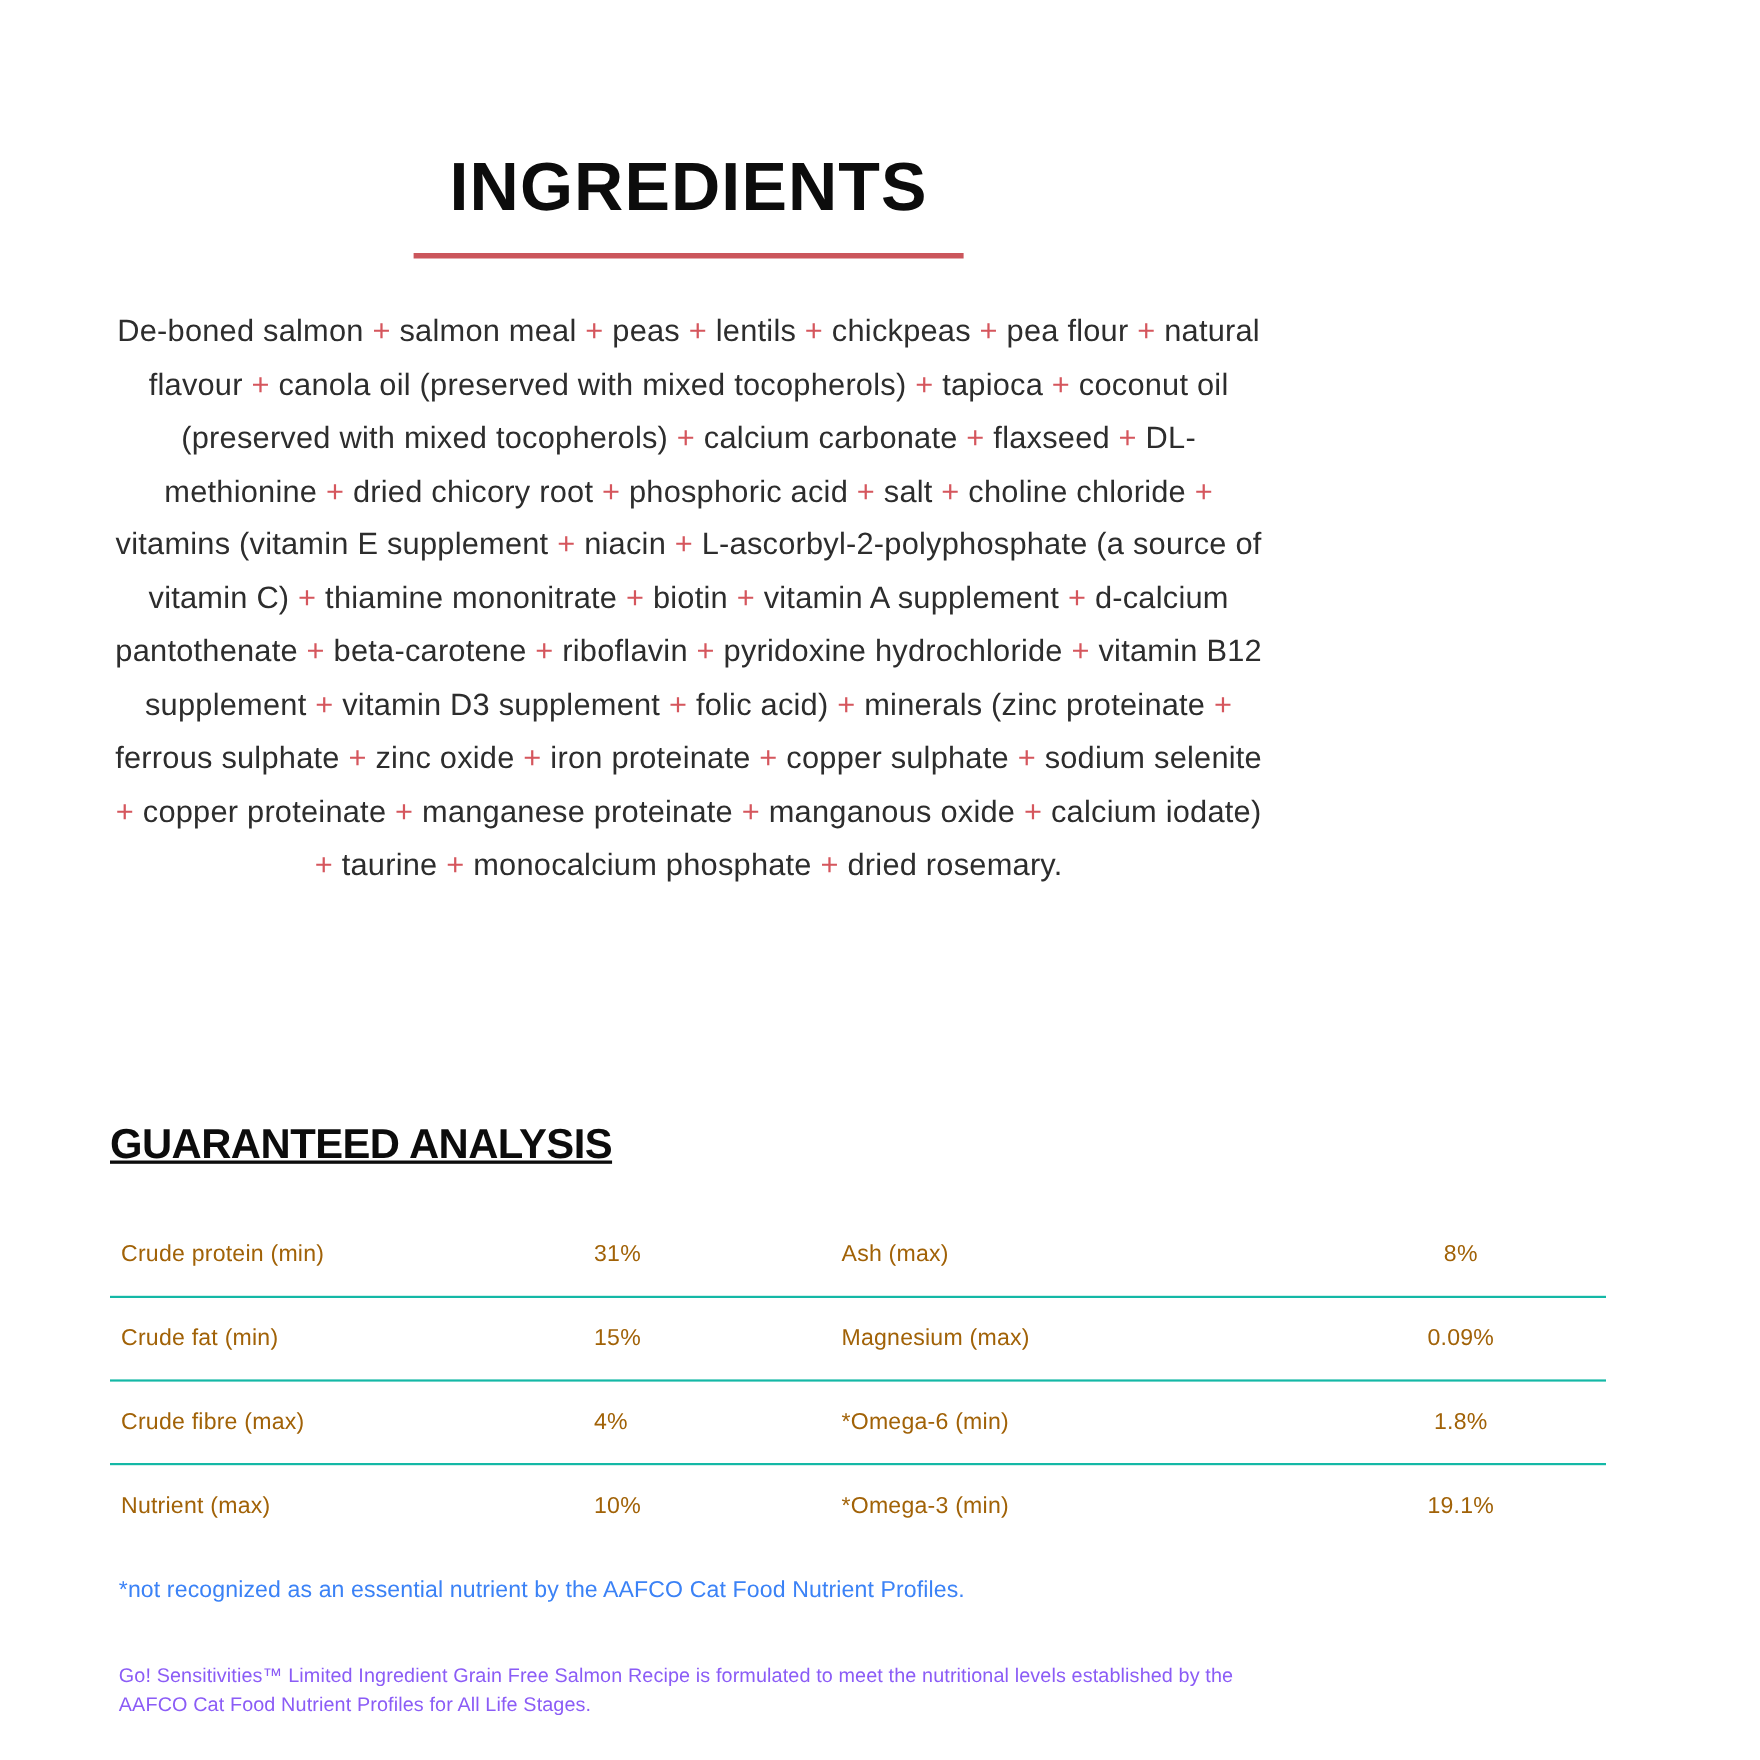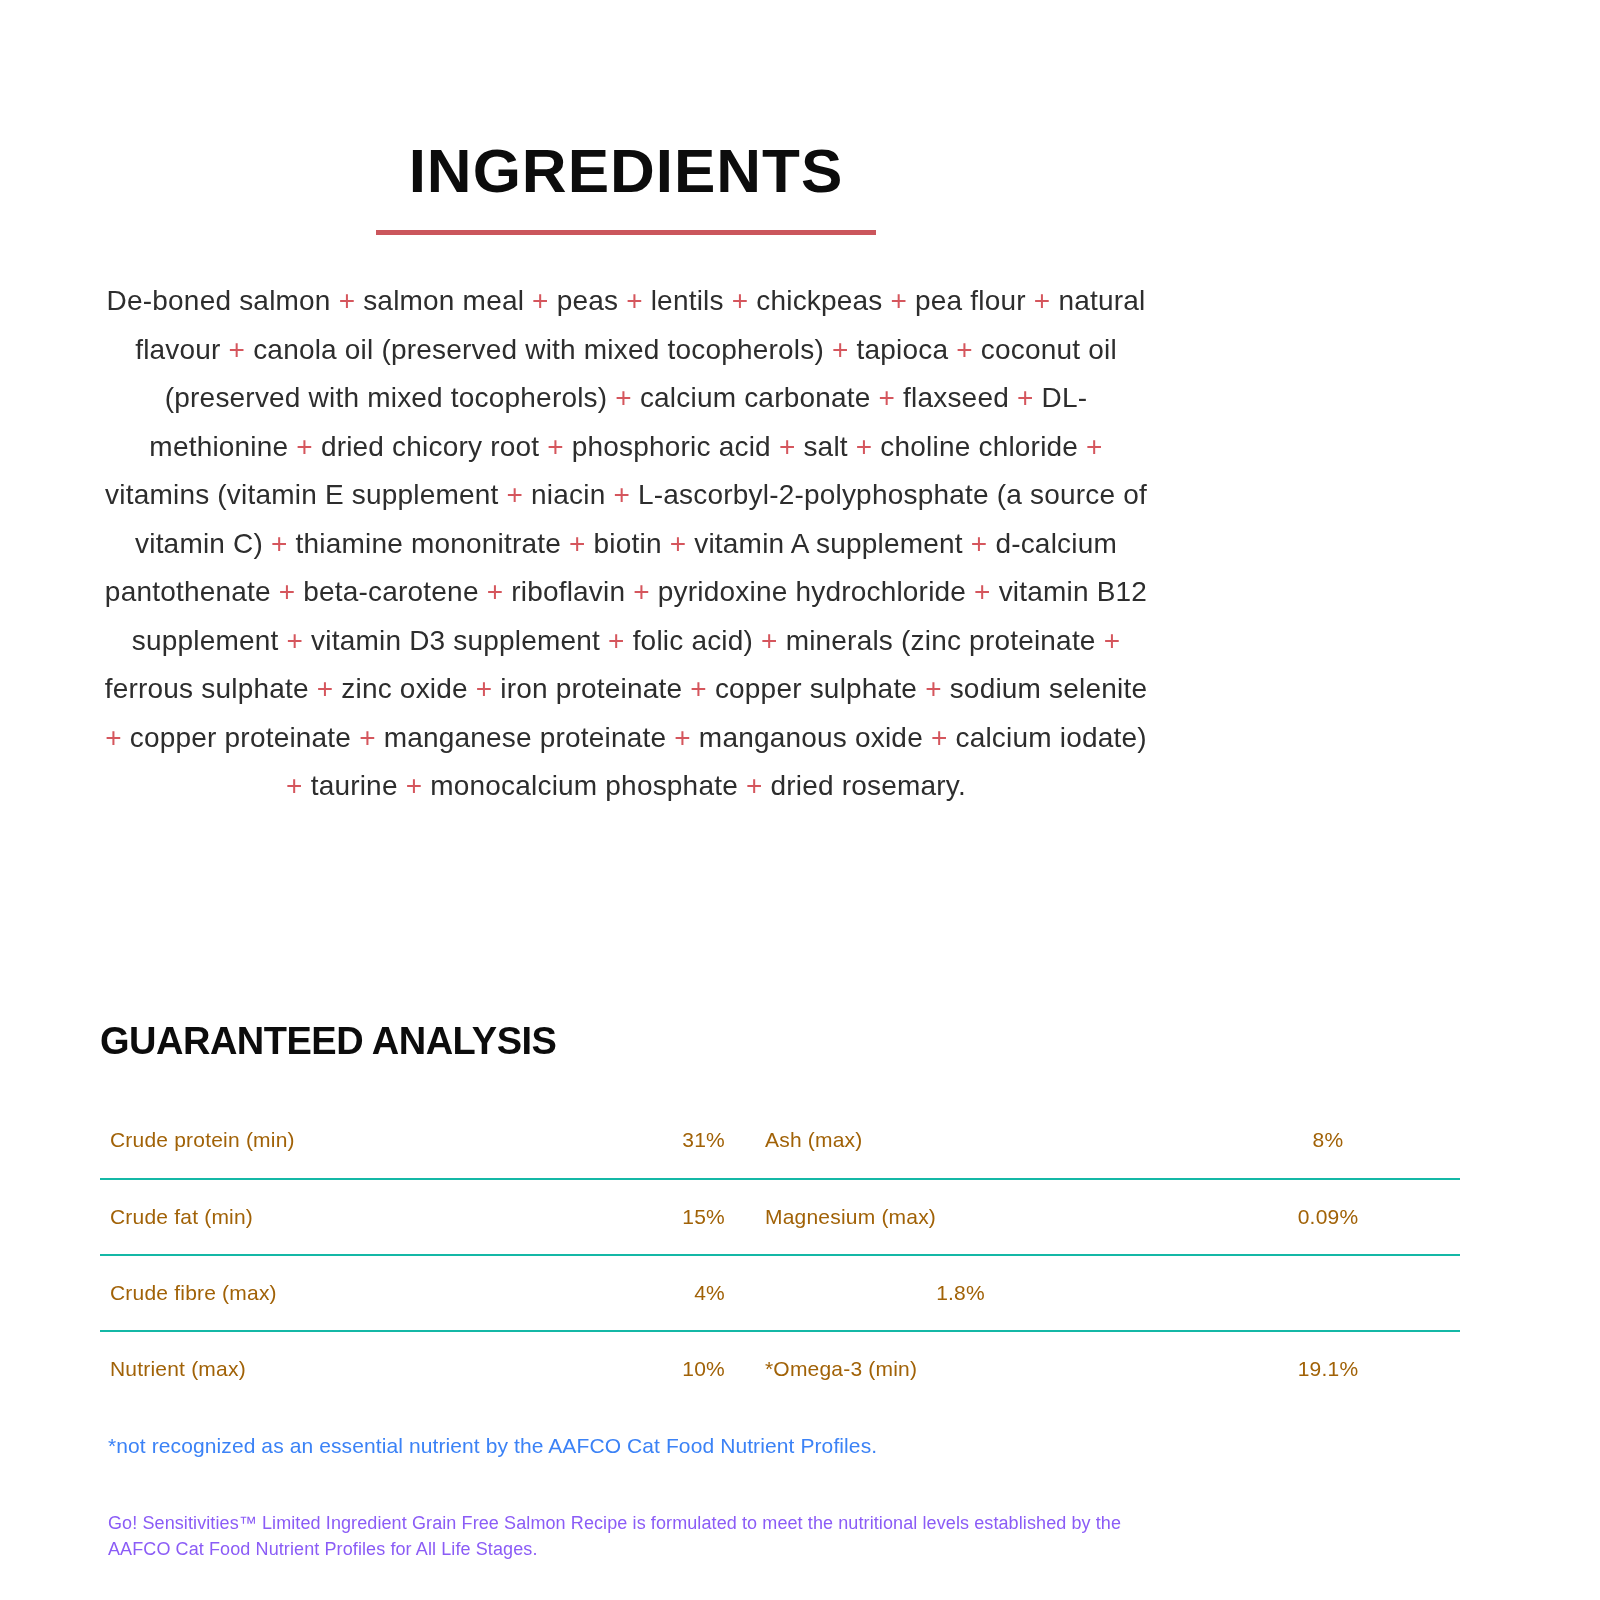--- a/index.html
+++ b/index.html
@@ -42,39 +42,40 @@
     color: var(--accent-red, #d5565d);
   }
   
   .analysis-title {
     margin-top: 210px;
     font-size: 38px;
     font-weight: 800;
     letter-spacing: -0.5px;
     color: #0c0c0c;
     line-height: 1.1;
+    text-decoration: underline;
   }
   .analysis-table {
     margin-top: 40px;
     width: 1360px;
   }
   .arow {
     display: grid;
     grid-template-columns: 440px 185px 471px 264px;
     align-items: center;
     height: 76px;
     font-size: 21px;
     color: #a16207;
     letter-spacing: 0.2px;
   }
   .arow + .arow {
     border-top: 2px solid #14b8a6;
   }
   .cell-label-left   { padding-left: 10px; text-align: left; }
-  .cell-value-left   { text-align: right; }
+  .cell-value-left   { text-align: left; }
   .cell-label-right  { padding-left: 40px; text-align: left; }
   .cell-value-right  { text-align: center; }
   
   .footnote {
     margin-top: 28px;
     padding-left: 8px;
     font-size: 21px;
     color: #3b82f6;
     letter-spacing: 0.1px;
   }
@@ -110,20 +111,21 @@
       </div>
       <div class="arow">
         <div class="cell-label-left">Crude fat (min)</div>
         <div class="cell-value-left">15%</div>
         <div class="cell-label-right">Magnesium (max)</div>
         <div class="cell-value-right">0.09%</div>
       </div>
       <div class="arow">
         <div class="cell-label-left">Crude fibre (max)</div>
         <div class="cell-value-left">4%</div>
+        <div class="cell-label-right">*Omega-6 (min)</div>
         <div class="cell-value-right">1.8%</div>
       </div>
       <div class="arow">
         <div class="cell-label-left">Nutrient (max)</div>
         <div class="cell-value-left">10%</div>
         <div class="cell-label-right">*Omega-3 (min)</div>
         <div class="cell-value-right">19.1%</div>
       </div>
     </div>
 

